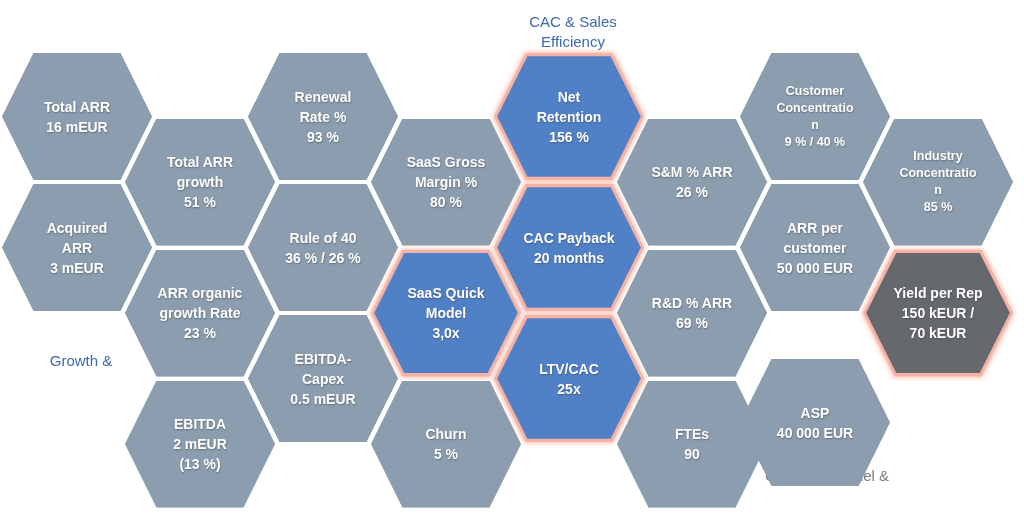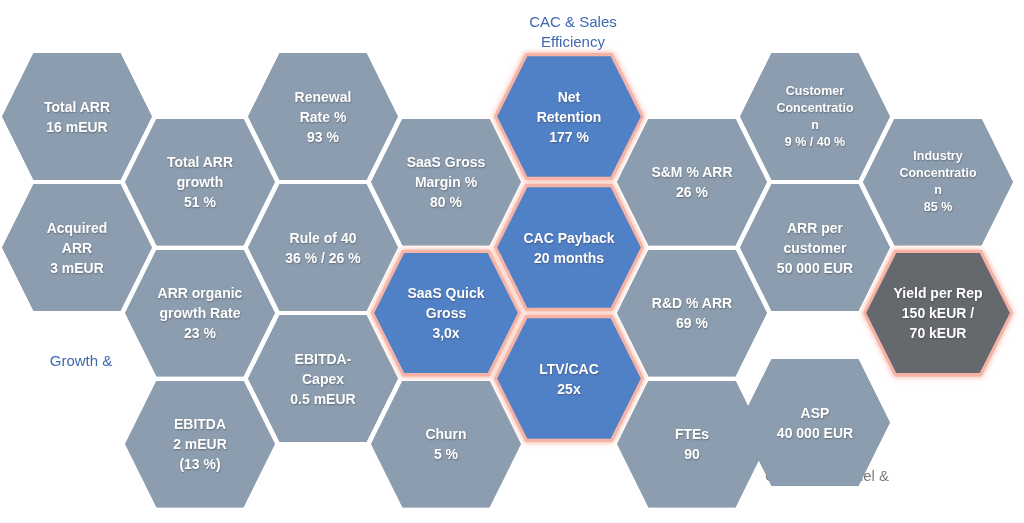--- a/index.html
+++ b/index.html
@@ -180,41 +180,41 @@
           <div class="hex-line">Margin %</div>
           <div class="hex-line">80 %</div>
         </div>
   </div>
       <div class="hex lines-3 highlighted" style="left: 371px; top: 249.5px;">
     <div class="hex-shape" style="background: rgb(246, 179, 165);">
       <div class="hex-inner" style="background: rgb(80, 128, 198);"></div>
     </div>
     <div class="hex-text">
           <div class="hex-line">SaaS Quick</div>
-          <div class="hex-line">Gross</div>
+          <div class="hex-line">Model</div>
           <div class="hex-line">3,0x</div>
         </div>
   </div>
       <div class="hex lines-2" style="left: 371px; top: 380.5px;">
     <div class="hex-shape" style="background: rgb(139, 157, 174);">
       <div class="hex-inner" style="background: rgb(139, 157, 174);"></div>
     </div>
     <div class="hex-text">
           <div class="hex-line">Churn</div>
           <div class="hex-line">5 %</div>
         </div>
   </div>
       <div class="hex lines-3 highlighted" style="left: 494px; top: 53px;">
     <div class="hex-shape" style="background: rgb(246, 179, 165);">
       <div class="hex-inner" style="background: rgb(80, 128, 198);"></div>
     </div>
     <div class="hex-text">
           <div class="hex-line">Net</div>
           <div class="hex-line">Retention</div>
-          <div class="hex-line">177 %</div>
+          <div class="hex-line">156 %</div>
         </div>
   </div>
       <div class="hex lines-2 highlighted" style="left: 494px; top: 184px;">
     <div class="hex-shape" style="background: rgb(246, 179, 165);">
       <div class="hex-inner" style="background: rgb(80, 128, 198);"></div>
     </div>
     <div class="hex-text">
           <div class="hex-line">CAC Payback</div>
           <div class="hex-line">20 months</div>
         </div>

